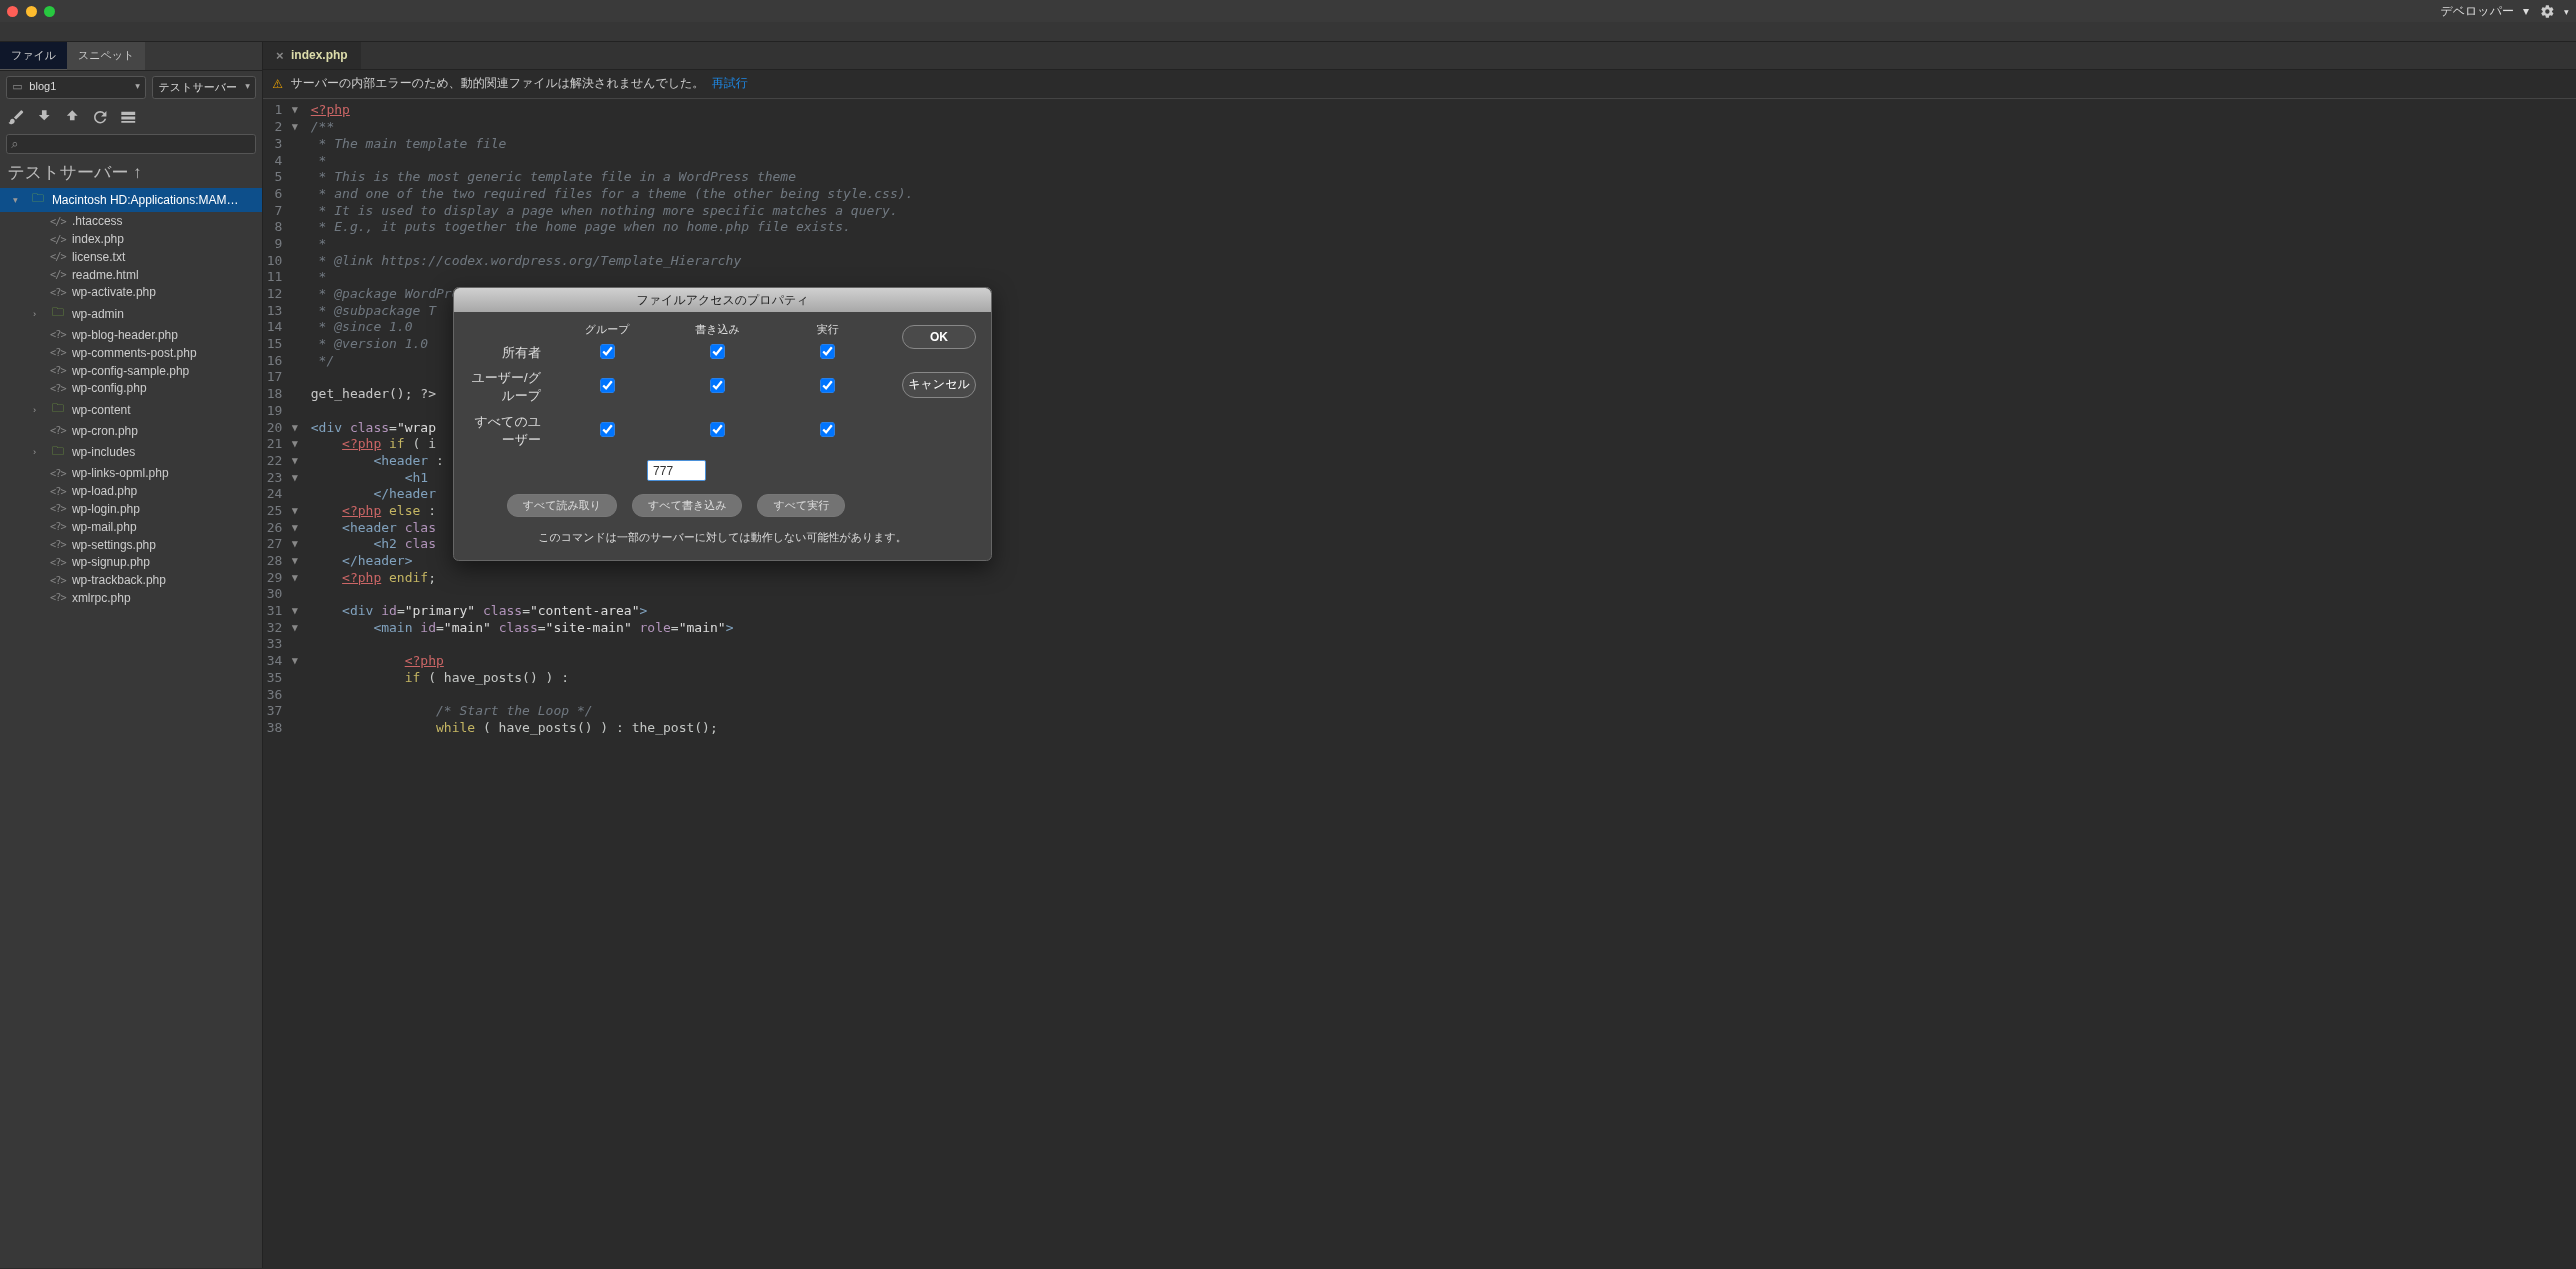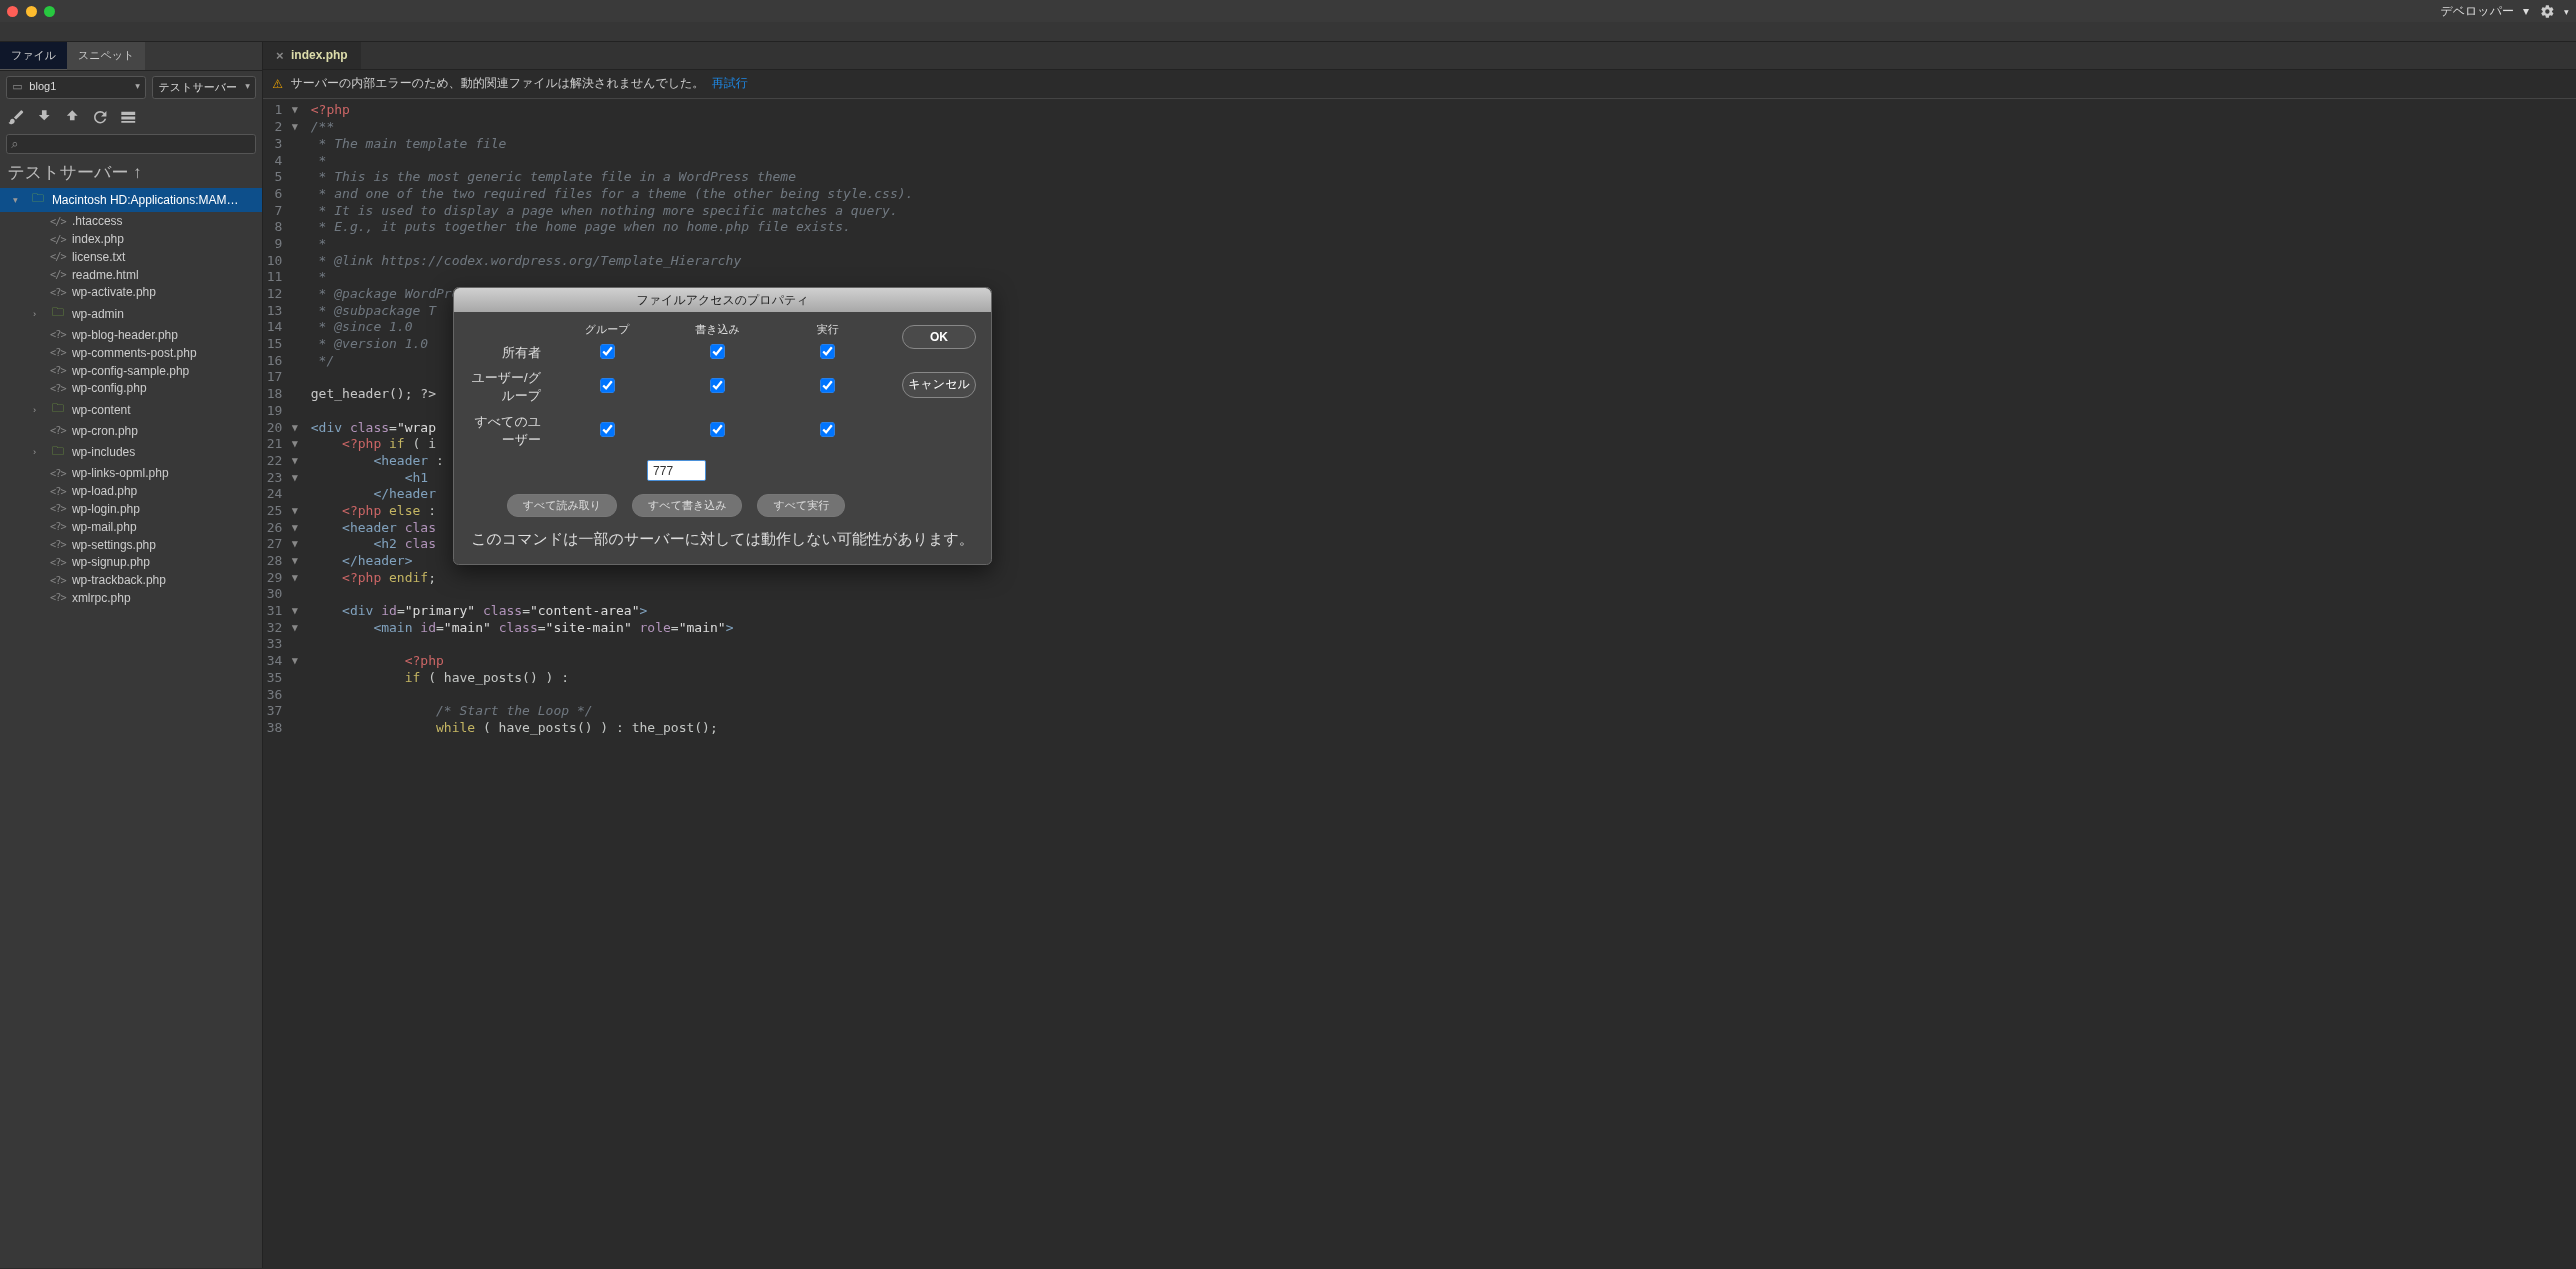--- a/index.html
+++ b/index.html
@@ -176,21 +176,21 @@
   padding: 3.7px 5.6px 3.7px 0;
   user-select: none;
   font-size: 10.2px;
 }
 .fold-col div { height: 16.7px; }
 .gutter div { height: 16.7px; }
 .code { padding: 3.7px 7.4px; white-space: pre; color: #c5c8c6; }
 .code div { height: 16.7px; }
 
 
-.tk-tag { color: #cc6666; }
+.tk-tag { color: #cc6666; text-decoration: underline; }
 .tk-comment { color: #707880; font-style: italic; }
 .tk-keyword { color: #c5b663; }
 .tk-string { color: #dcdcdc; }
 .tk-attr { color: #b294bb; }
 .tk-var { color: #c8c8c8; }
 .tk-blue { color: #81a2be; }
 
 
 .dialog {
   position: absolute;
@@ -238,21 +238,21 @@
 .dialog-btn-row { margin-top: 13px; display: flex; justify-content: center; gap: 15px; margin-right: 93px; }
 .pill-btn {
   background: #737373;
   border: 0.9px solid #777;
   color: #ddd;
   padding: 2.8px 15px;
   border-radius: 11px;
   font-size: 11px;
   cursor: pointer;
 }
-.dialog-note { text-align: center; font-size: 15px; color: #ddd; margin-top: 13px; }
+.dialog-note { text-align: center; font-size: 11px; color: #ddd; margin-top: 13px; }
 .dialog-side {
   position: absolute;
   right: 15px;
   top: 13px;
   display: flex;
   flex-direction: column;
   gap: 23px;
 }
 .side-btn {
   background: #4a4a4a;

